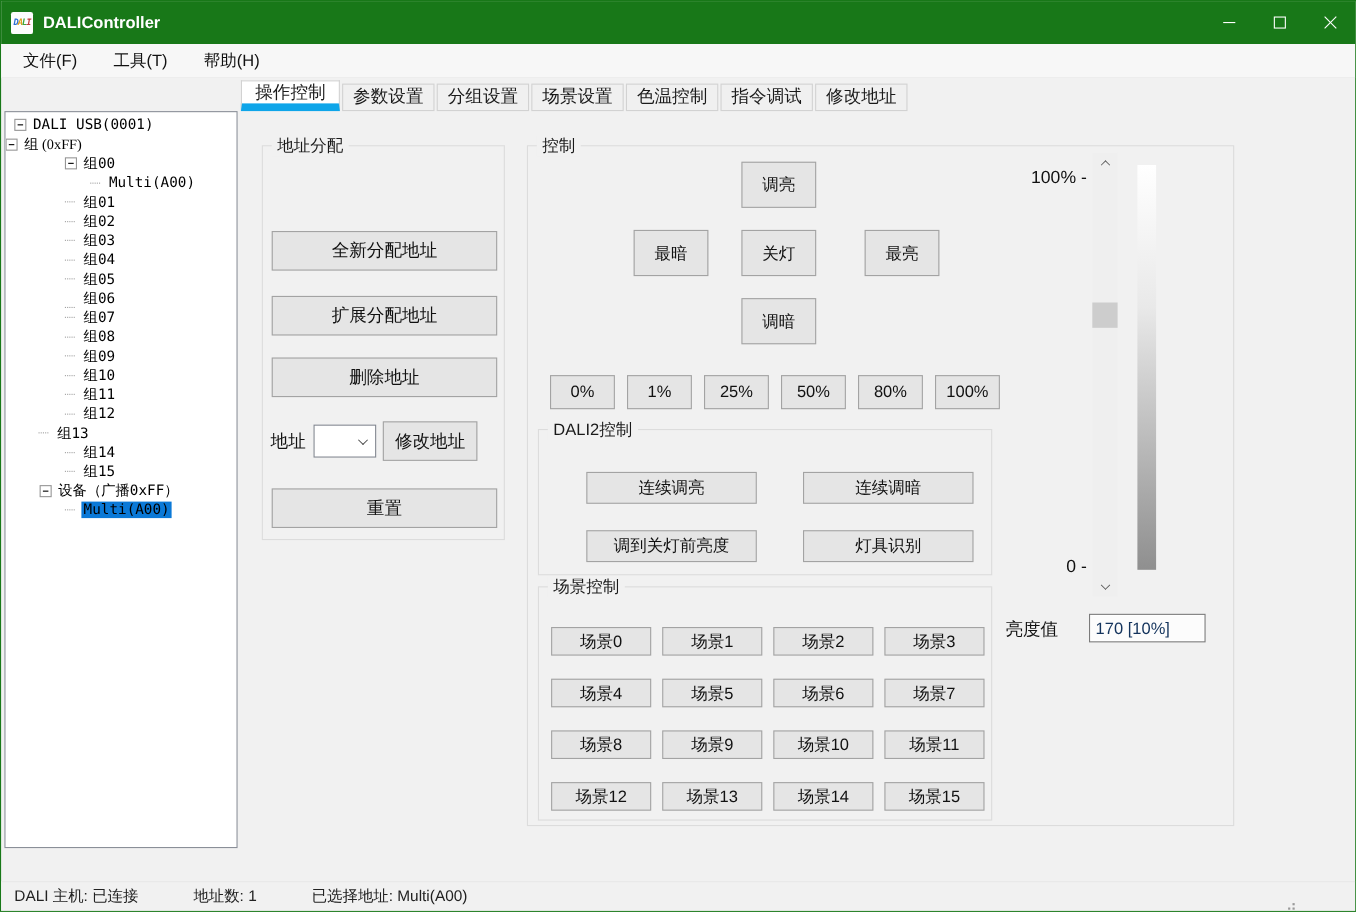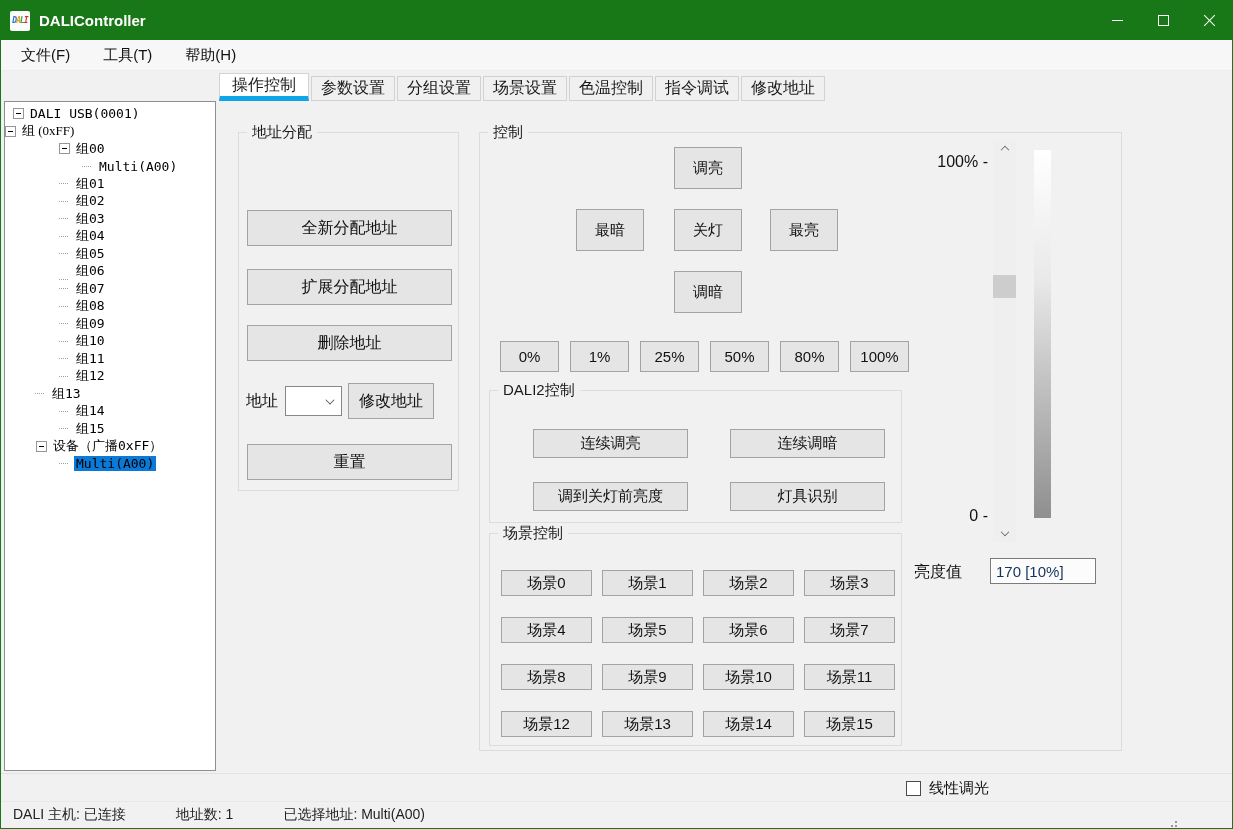--- a/index.html
+++ b/index.html
@@ -42,21 +42,21 @@
   .tree-row.no-exp .expander { border:none; background:transparent; height:1px; }
   .tree-row.no-exp .expander::after { left:0; right:2px; top:0; height:0;
       border-top:1px dotted #a0a0a0; background:transparent; }
   .tree-label { padding:0 2px; }
   .tree-row.selected .tree-label { background:#0b79d7; color:#000; }
 
   
   .tabstrip { position:absolute; left:218px; top:2px; height:28px; display:flex; align-items:flex-end; }
   .tab { height:25px; display:flex; align-items:center; padding:0 9px; font-size:16px; color:#1a1a1a;
          background:#f0f0f0; border:1px solid #d2d2d2; margin-right:2px; }
-  .tab.active { height:28px; background:#fff; border-bottom:5px solid #0ea5e9; padding:0 12px; z-index:2; }
+  .tab.active { height:28px; background:#fff; border-bottom:7px solid #0ea5e9; padding:0 12px; z-index:2; }
 
   
   .groupbox { position:absolute; border:1px solid #dcdcdc; }
   .gb-title { position:absolute; top:-10px; left:8px; background:#f1f1f1; padding:0 5px;
               font-size:15px; color:#1a1a1a; white-space:nowrap; }
 
   .gb-addr { left:237px; top:61px; width:221px; height:359px; }
   .gb-ctrl { left:478px; top:61px; width:643px; height:619px; }
   .gb-dali2 { left:9px; top:257px; width:413px; height:133px; }
   .gb-scene { left:9px; top:400px; width:413px; height:213px; }
@@ -277,21 +277,21 @@
       </div>
       <button class="btn addr-btn" style="top:311px">重置</button>
     </div>
 
     <div class="groupbox gb-ctrl">
       <span class="gb-title">控制</span>
 
       <button class="btn ctl-btn" style="left:194px; top:14px">调亮</button>
       <button class="btn ctl-btn" style="left:96px;  top:76px">最暗</button>
       <button class="btn ctl-btn" style="left:194px; top:76px">关灯</button>
-      <button class="btn ctl-btn" style="left:290px; top:76px">最亮</button>
+      <button class="btn ctl-btn" style="left:306px; top:76px">最亮</button>
       <button class="btn ctl-btn" style="left:194px; top:138px">调暗</button>
 
       <div class="pct-row">
 
       <button class="btn">0%</button>
           <button class="btn">1%</button>
           <button class="btn">25%</button>
           <button class="btn">50%</button>
           <button class="btn">80%</button>
           <button class="btn">100%</button>
@@ -343,26 +343,20 @@
             <span class="chev"></span>
           </div>
       </div>
       <div class="gradient-bar"></div>
 
       <span class="bright-label">亮度值</span>
       <input class="bright-box" value="170 [10%]" style="">
     </div>
   </div>
 
-  <div class="footer-strip">
-    <div class="checkbox-wrap">
-      <span class="checkbox"></span>
-      <span class="checkbox-label">线性调光</span>
-    </div>
-  </div>
 
   <div class="statusbar">
     <span>DALI 主机: 已连接</span>
     <span>地址数: 1</span>
     <span>已选择地址: Multi(A00)</span>
     <span class="grip"></span>
   </div>
 </div>
 
 </body></html>

